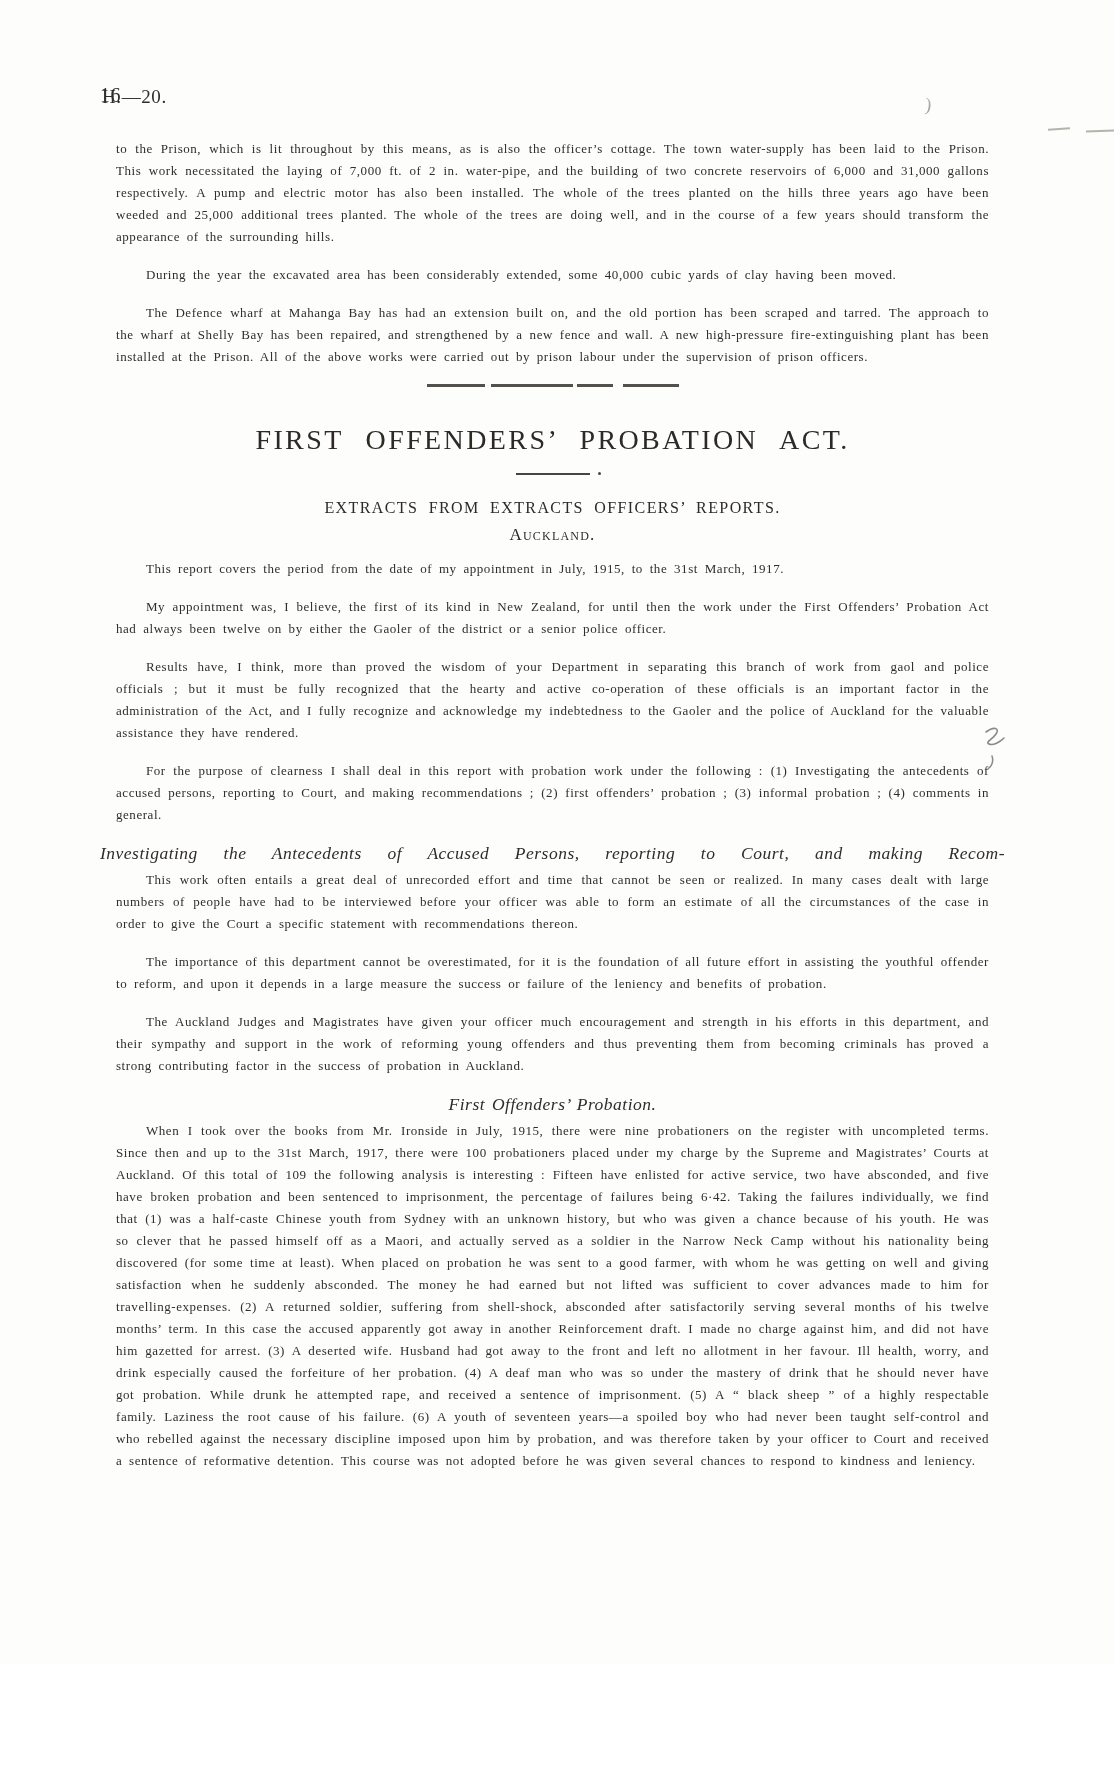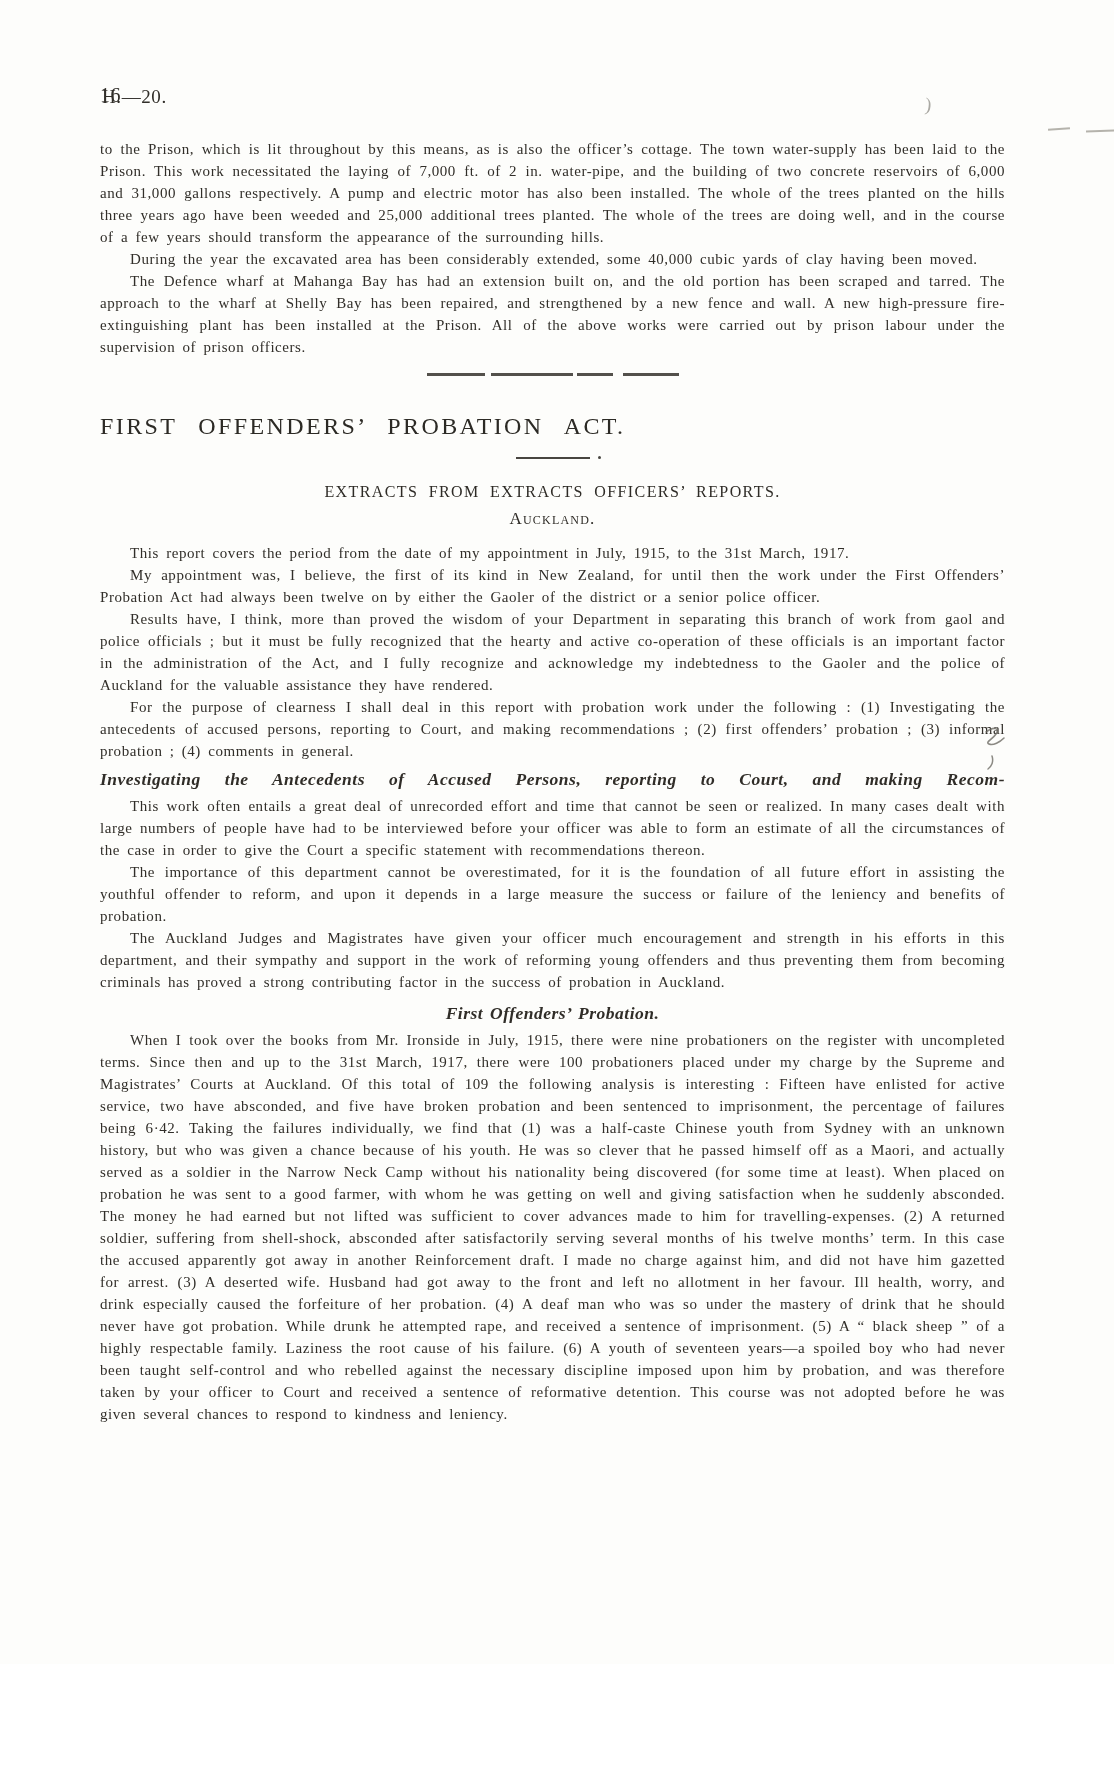--- a/index.html
+++ b/index.html
@@ -14,60 +14,61 @@
   .content{position:absolute;left:100px;top:86px;width:905px;}
   
   .runhead{position:relative;height:26px;font-size:19px;letter-spacing:.6px;}
   .docref{position:absolute;left:2px;top:0;}
   .pagenum{position:absolute;left:0;right:0;top:-2px;font-size:20px;}
   .stray-paren{position:absolute;left:825px;top:8px;color:#8f8d86;font-size:19px;opacity:.75;transform:rotate(6deg);}
   .stray-dash1{position:absolute;left:948px;top:42px;width:22px;height:2px;background:#b5b3ac;transform:rotate(-4deg);}
   .stray-dash2{position:absolute;left:986px;top:44px;width:30px;height:2px;background:#b5b3ac;transform:rotate(-2deg);}
   
   .bodytext p{
-    margin:0;
-    font-size:15px;
+    margin:16px;
+    font-size:13px;
     line-height:22px;
     text-align:justify;
     text-indent:30px;
     word-spacing:3px;
     letter-spacing:.55px;
   }
   .bodytext p.noindent{text-indent:0;}
   .first-para{margin-top:26px !important;}
   
   .divider-dashed{
     width:252px;height:2.6px;margin:15px auto 0 auto;
     background:linear-gradient(90deg,#35322c 0 58px,transparent 58px 64px,
                #35322c 64px 146px,transparent 146px 150px,
                #35322c 150px 186px,transparent 186px 196px,#35322c 196px 252px);
     opacity:.85;
   }
   h1.act-title{
     margin:37px 0 0 0;
-    font-size:24px;font-weight:normal;
+    font-size:28px;font-weight:normal;
+    text-align:center;
     letter-spacing:2.4px;word-spacing:13px;
     color:#2c2a25;
   }
   .divider-short{position:relative;width:74px;height:2px;background:#35322c;margin:17px auto 0 auto;opacity:.9;}
   .divider-short::after{content:"";position:absolute;right:-11px;top:-1px;width:3px;height:3px;border-radius:50%;background:#35322c;}
   h2.reports-subtitle{
     margin:24px 0 0 0;
     font-size:16px;font-weight:normal;
     text-align:center;letter-spacing:1.4px;word-spacing:5px;
     color:#2e2b26;
   }
   h3.location{
     margin:8px 0 0 0;
     font-size:17px;font-weight:normal;font-variant:small-caps;
     text-align:center;letter-spacing:1.2px;color:#2e2b26;
   }
   .lead{margin-top:13px !important;}
   
-  .xhead{margin:6px 0 0 0;font-weight:bold;font-style:italic;font-size:17.5px;color:#302d28;}
+  .xhead{margin:6px 0 0 0;font-weight:normal;font-style:italic;font-size:17.5px;color:#302d28;}
   .xhead .jline{display:block;text-align:justify;text-align-last:justify;line-height:22px;word-spacing:4px;letter-spacing:.5px;}
   .xhead .cline{display:block;text-align:center;line-height:22px;letter-spacing:.5px;}
   .xhead.center{text-align:center;line-height:22px;margin-top:9px;letter-spacing:.5px;word-spacing:2px;}
   .after-xhead{margin-top:5px !important;}
   
   .pen-mark{position:absolute;left:980px;top:722px;opacity:.8;}
   .speck{position:absolute;border-radius:50%;background:#8f8d86;}
   .sp1{left:1038px;top:1685px;width:14px;height:2px;border-radius:2px;transform:rotate(-8deg);opacity:.55;}
   .sp2{left:1063px;top:1696px;width:3px;height:5px;opacity:.5;border-radius:40% 60% 50% 50%;}
   .sp3{left:861px;top:1721px;width:3px;height:3px;opacity:.8;}

